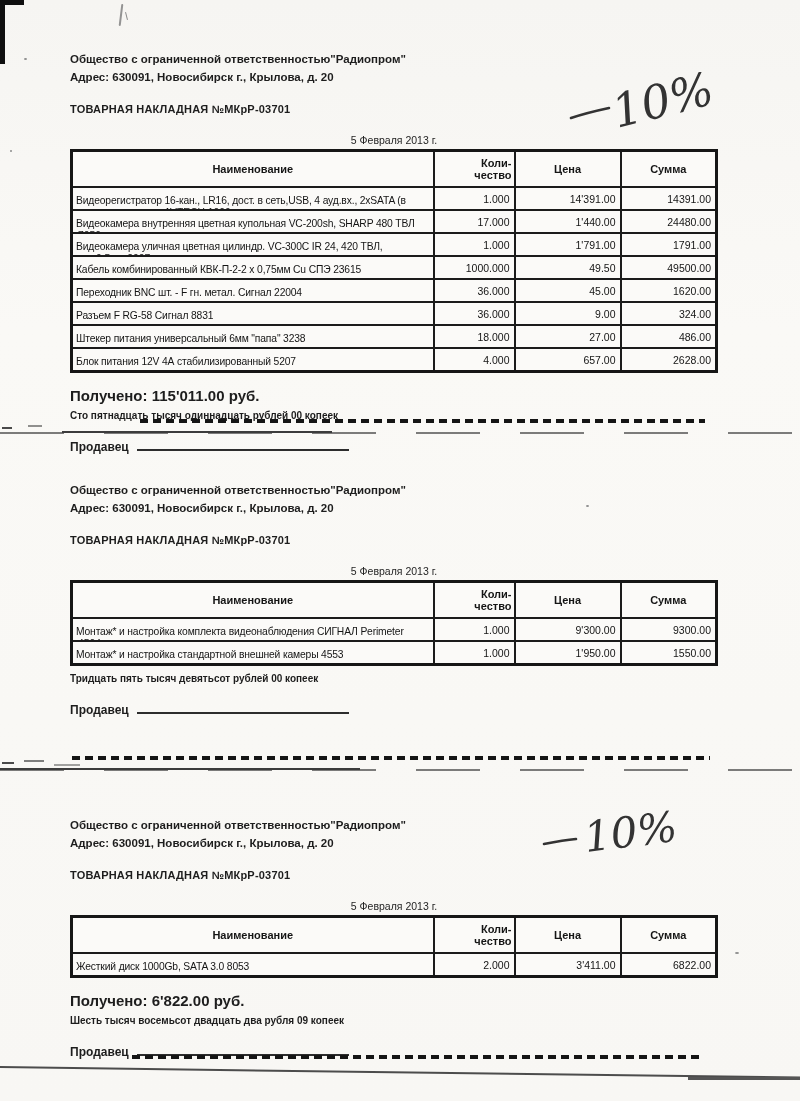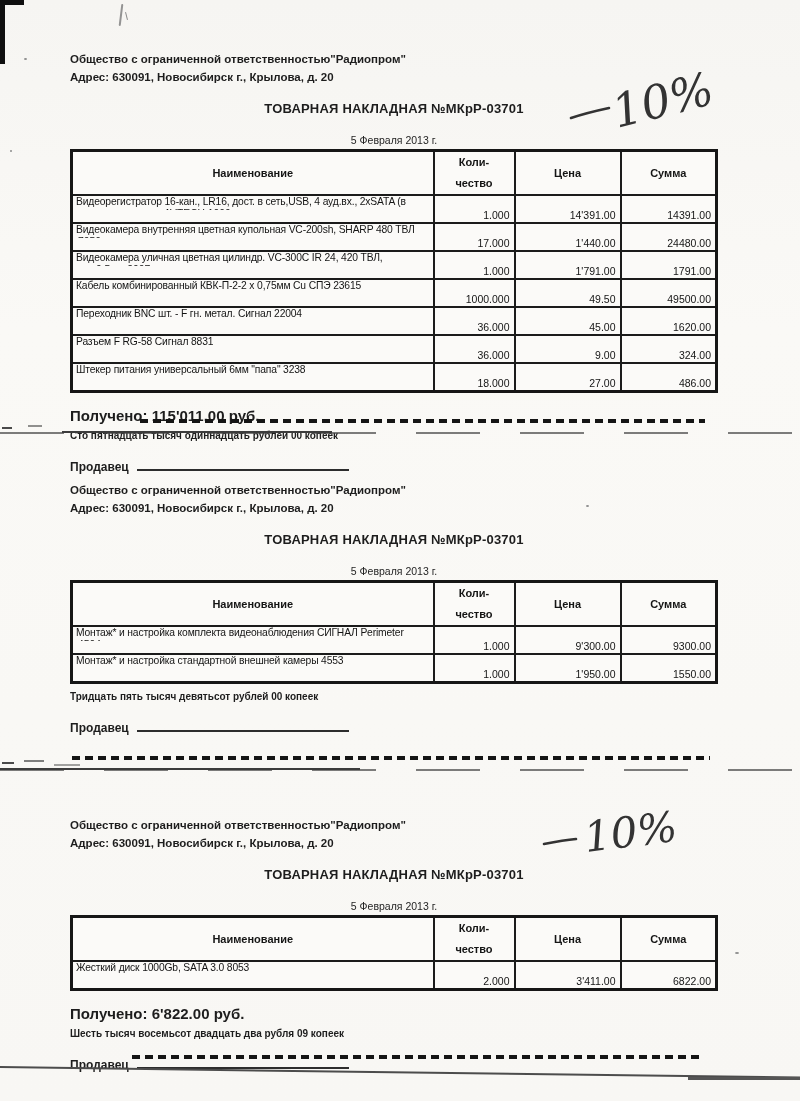--- a/index.html
+++ b/index.html
@@ -13,31 +13,31 @@
   .corner-v{position:absolute;left:0;top:0;width:5px;height:64px;background:#0f0f0f;}
   .corner-h{position:absolute;left:0;top:0;width:24px;height:5px;background:#0f0f0f;}
   .squig1{position:absolute;left:120px;top:4px;width:2px;height:22px;background:#7a7a7a;transform:rotate(7deg);border-radius:2px;opacity:.8;}
   .squig2{position:absolute;left:126px;top:12px;width:1px;height:8px;background:#8a8a8a;transform:rotate(-14deg);}
   .speck{position:absolute;background:#8d8d8d;border-radius:50%;}
   .tick{position:absolute;height:2px;background:#4a4a4a;}
   
   .sec{position:absolute;left:70px;width:648px;}
   .company{margin:6px 0 0 0;font-weight:bold;font-size:11.5px;line-height:15px;}
   .address{margin-top:3px;font-weight:bold;font-size:11.5px;line-height:15px;}
-  .doc-title{margin-top:16px;text-align:center;font-weight:bold;font-size:13px;line-height:16px;letter-spacing:.2px;}
+  .doc-title{margin-top:16px;font-weight:bold;font-size:11px;line-height:16px;letter-spacing:.2px;}
   .doc-date{margin-top:17px;text-align:center;font-size:10.5px;line-height:13px;color:#242424;}
   
   table.itemtable{margin-top:2px;border-collapse:collapse;width:648px;table-layout:fixed;background:#fbfaf8;}
   table.itemtable{border:3px solid #161616;}
   .w-name{width:362px;}.w-qty{width:81px;}.w-price{width:106px;}.w-sum{width:96px;}
   th.th{border:2px solid #1b1b1b;height:34px;font-size:11px;font-weight:bold;text-align:center;vertical-align:middle;padding:0 2px;color:#151515;}
-  th.th-qty{white-space:pre-line;line-height:21px;}
+  th.th-qty{white-space:pre-line;line-height:12px;text-align:right;}
   td{border:2px solid #1b1b1b;vertical-align:top;overflow:hidden;}
-  td.c-name{padding:0 2px 0 3px;}
-  td.c-num{height:14px;line-height:14px;text-align:right;padding:12px 4px 0 2px;font-size:10.5px;color:#141414;}
+  td.c-name{padding:7px 2px 0 3px;}
+  td.c-num{height:14px;line-height:14px;text-align:right;padding:4px 4px 0 2px;font-size:10.5px;color:#141414;}
   .clip{height:14px;overflow:hidden;}
   .nm{display:block;line-height:12px;font-size:10.3px;letter-spacing:-.15px;white-space:nowrap;color:#141414;}
   .cont{display:block;line-height:12px;font-size:10.3px;white-space:nowrap;padding-left:88px;color:#141414;}
   .cont.indent0{padding-left:2px;}
   .cont.indent20{padding-left:20px;}
   
   .received{margin-top:16px;font-weight:bold;font-size:15px;line-height:14px;}
   .words{margin-top:6px;font-weight:bold;font-size:10px;line-height:14px;}
   .seller{margin-top:15px;font-weight:bold;font-size:12px;line-height:15px;}
   .sigline{display:inline-block;width:212px;height:11px;border-bottom:2px solid #2d2d2d;margin-left:8px;}
@@ -153,20 +153,30 @@
         <tr>
           <td class="c-name">
               <div class="clip">
                 <span class="nm">Штекер питания универсальный 6мм "папа" 3238</span>
               </div>
             </td>
           <td class="c-num">18.000</td>
           <td class="c-num">27.00</td>
           <td class="c-num">486.00</td>
         </tr>
+        <tr>
+          <td class="c-name">
+              <div class="clip">
+                <span class="nm">Блок питания 12V 4А стабилизированный 5207</span>
+              </div>
+            </td>
+          <td class="c-num">4.000</td>
+          <td class="c-num">657.00</td>
+          <td class="c-num">2628.00</td>
+        </tr>
       </tbody>
     </table>
     <div class="received">Получено: 115'011.00 руб.</div>
     <div class="words">Сто пятнадцать тысяч одиннадцать рублей 00 копеек</div>
     <div class="seller"><span>Продавец</span><span class="sigline"></span></div>
   </section>
 
   <svg class="hw" style="left:565px;top:72px;width:170px;height:75px;" viewBox="0 0 170 75">
     <path class="ink" d="M6 46 C 18 42, 30 39, 44 36"></path>
     <text class="inktext" x="52" y="56" font-size="46" transform="rotate(-14 52 56)">10%</text>

